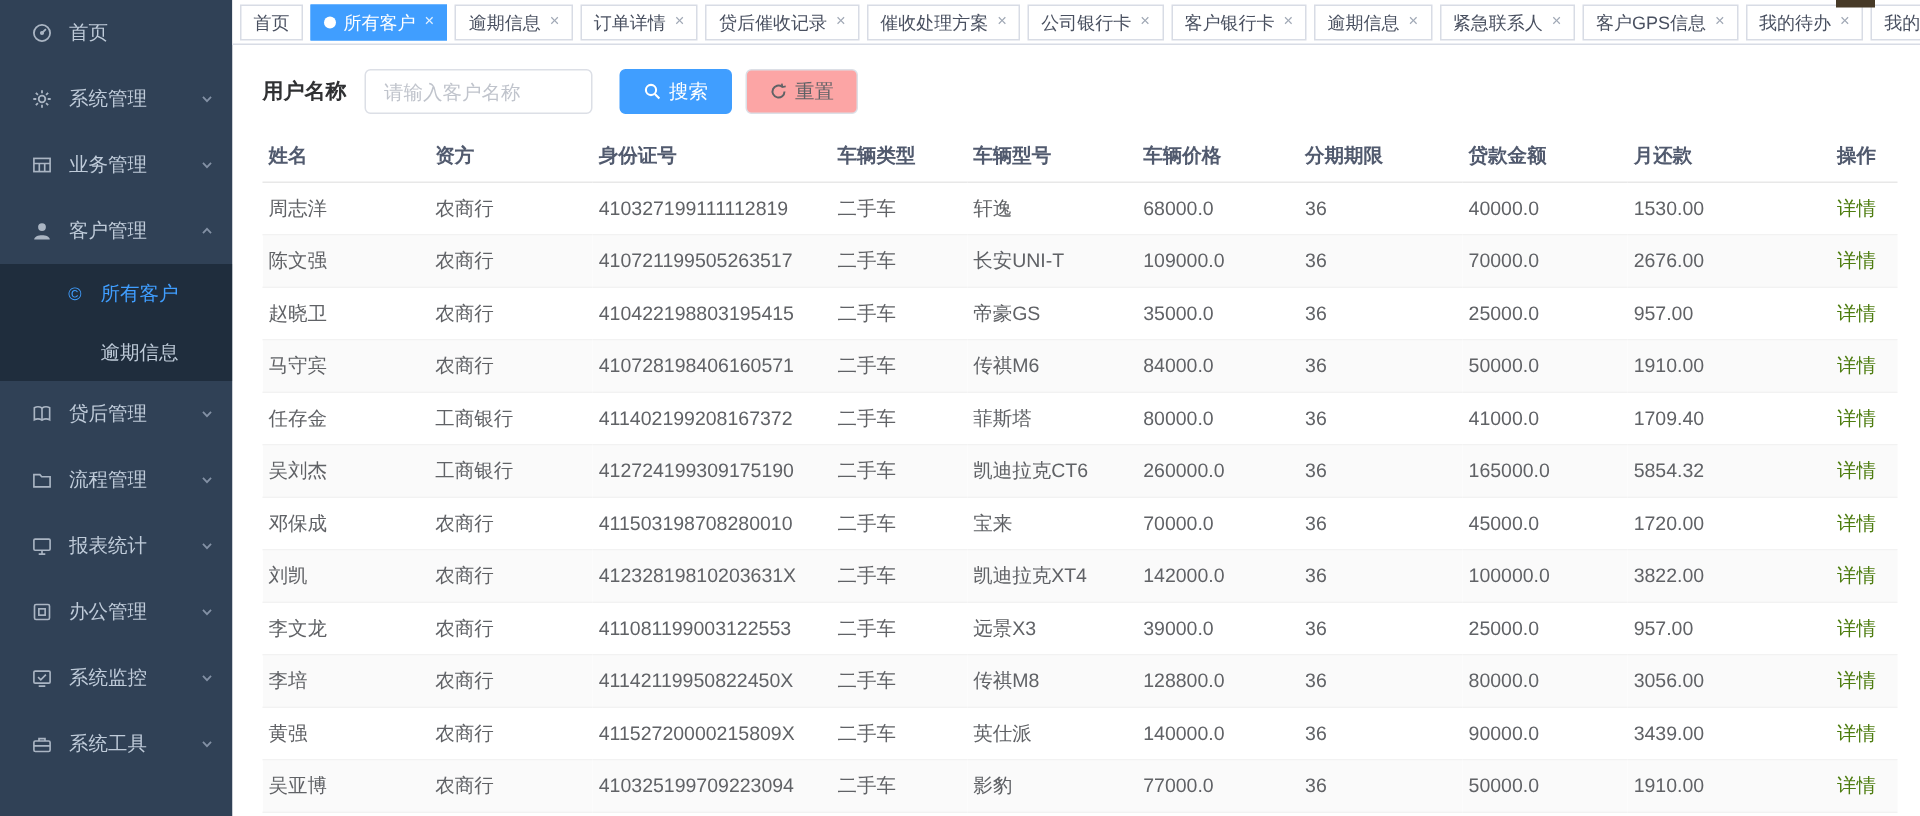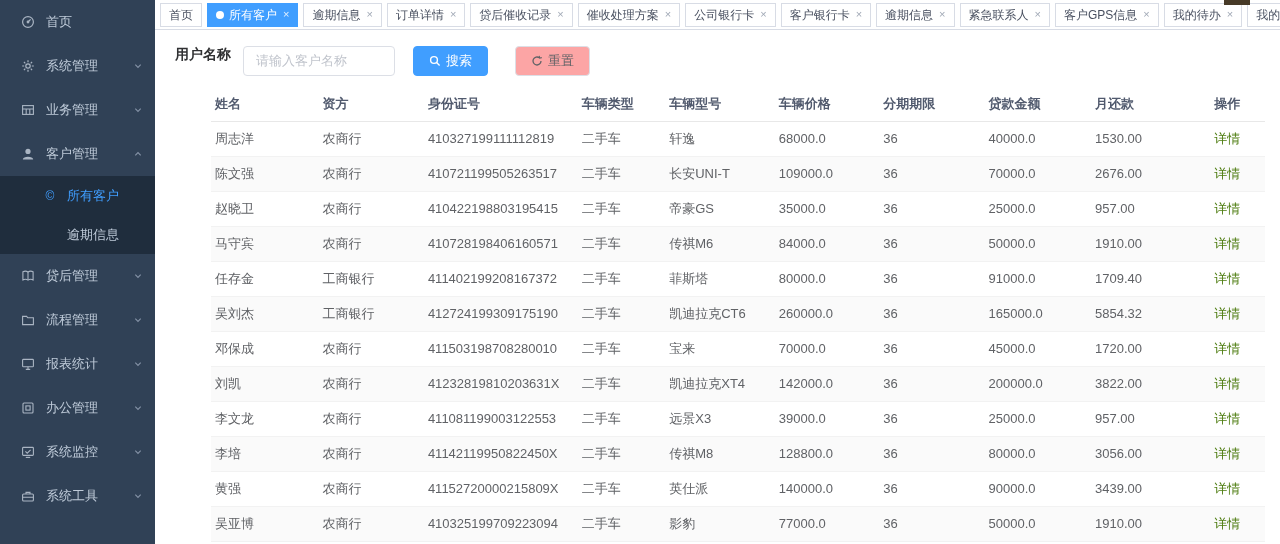--- a/index.html
+++ b/index.html
@@ -27,36 +27,36 @@
   
   .tabbar { height:30px; background:#fff; border-bottom:1px solid #d8dce5; display:flex; align-items:center; padding-left:5px; gap:5px; overflow:hidden; white-space:nowrap; flex:none; }
   .tab { height:24px; line-height:22px; border:1px solid #d8dce5; background:#fff; color:#495060; font-size:12px; padding:0 8px; display:inline-flex; align-items:center; cursor:pointer; flex:none; }
   .tab .dot { width:8px; height:8px; border-radius:50%; background:#fff; margin-right:5px; display:inline-block; }
   .tab .close { margin-left:6px; font-size:11px; color:#a0a8b5; line-height:1; }
   .tab.active { background:#409eff; border-color:#409eff; color:#fff; }
   .tab.active .close { color:rgba(255,255,255,.85); }
   .frag { position:absolute; top:0; right:30px; width:26px; height:5px; background:#473a27; }
 
   
-  .searchbar { display:flex; align-items:flex-start; padding:16px 0 12px 20px; flex:none; }
+  .searchbar { display:flex; align-items:center; padding:16px 0 12px 20px; flex:none; }
   .searchbar .s-label { font-size:14px; font-weight:bold; color:#303133; margin-right:12px; }
-  .searchbar input { width:152px; height:30px; border:1px solid #dcdfe6; border-radius:4px; padding:0 12px; font-size:13px; color:#606266; outline:none; margin-right:18px; font-family:Liberation Serif, serif; }
+  .searchbar input { width:152px; height:30px; border:1px solid #dcdfe6; border-radius:4px; padding:0 12px; font-size:13px; color:#606266; outline:none; margin-right:18px; font-family:Liberation Sans, sans-serif; }
   .searchbar input::placeholder { color:#c0c4cc; }
   .btn { height:30px; border-radius:4px; font-size:13px; display:inline-flex; align-items:center; gap:5px; padding:0 15px; cursor:pointer; border:1px solid transparent; font-family:inherit; }
-  .btn-primary { background:#409eff; color:#fff; border-color:#409eff; margin-right:27px; }
+  .btn-primary { background:#409eff; color:#fff; border-color:#409eff; margin-right:9px; }
   .btn-plain { background:#fca5a5; color:#606266; border-color:#dcdfe6; }
   .btn svg { display:block; }
 
   
-  .tablewrap { flex:1; overflow:hidden; padding:0 15px 0 20px;margin-left:36px; }
+  .tablewrap { flex:1; overflow:hidden; padding:0 15px 0 20px; }
   table { width:100%; border-collapse:collapse; table-layout:fixed; font-size:13px; }
   thead th { text-align:left; font-weight:bold; color:#515a6e; height:33px; border-bottom:1px solid #e8e8e8; padding:0 4px; white-space:nowrap; }
   tbody td { height:35px; color:#606266; padding:0 4px; border-bottom:1px solid #f2f2f2; white-space:nowrap; overflow:hidden; }
   tbody tr:nth-child(even) { background:#fafafa; }
-  th.op, td.op { text-align:left; padding-right:2px; }
+  th.op, td.op { text-align:center; padding-right:2px; }
   a.detail { color:#4d7c0f; text-decoration:none; cursor:pointer; }
   col.c-name{width:10.2%} col.c-cap{width:10%} col.c-id{width:14.6%}
   col.c-type{width:8.3%} col.c-model{width:10.4%} col.c-price{width:9.9%}
   col.c-term{width:10%} col.c-loan{width:10.1%} col.c-month{width:11.3%} col.c-op{width:5.2%}
 </style>
 </head>
 <body>
 
 <div class="page">
 
@@ -379,21 +379,21 @@
               <td class="op"><a class="detail">详情</a></td>
             </tr>
             <tr>
               <td>任存金</td>
               <td>工商银行</td>
               <td>411402199208167372</td>
               <td>二手车</td>
               <td>菲斯塔</td>
               <td>80000.0</td>
               <td>36</td>
-              <td>91000.0</td>
+              <td>41000.0</td>
               <td>1709.40</td>
               <td class="op"><a class="detail">详情</a></td>
             </tr>
             <tr>
               <td>吴刘杰</td>
               <td>工商银行</td>
               <td>412724199309175190</td>
               <td>二手车</td>
               <td>凯迪拉克CT6</td>
               <td>260000.0</td>
@@ -415,21 +415,21 @@
               <td class="op"><a class="detail">详情</a></td>
             </tr>
             <tr>
               <td>刘凯</td>
               <td>农商行</td>
               <td>41232819810203631X</td>
               <td>二手车</td>
               <td>凯迪拉克XT4</td>
               <td>142000.0</td>
               <td>36</td>
-              <td>200000.0</td>
+              <td>100000.0</td>
               <td>3822.00</td>
               <td class="op"><a class="detail">详情</a></td>
             </tr>
             <tr>
               <td>李文龙</td>
               <td>农商行</td>
               <td>411081199003122553</td>
               <td>二手车</td>
               <td>远景X3</td>
               <td>39000.0</td>

